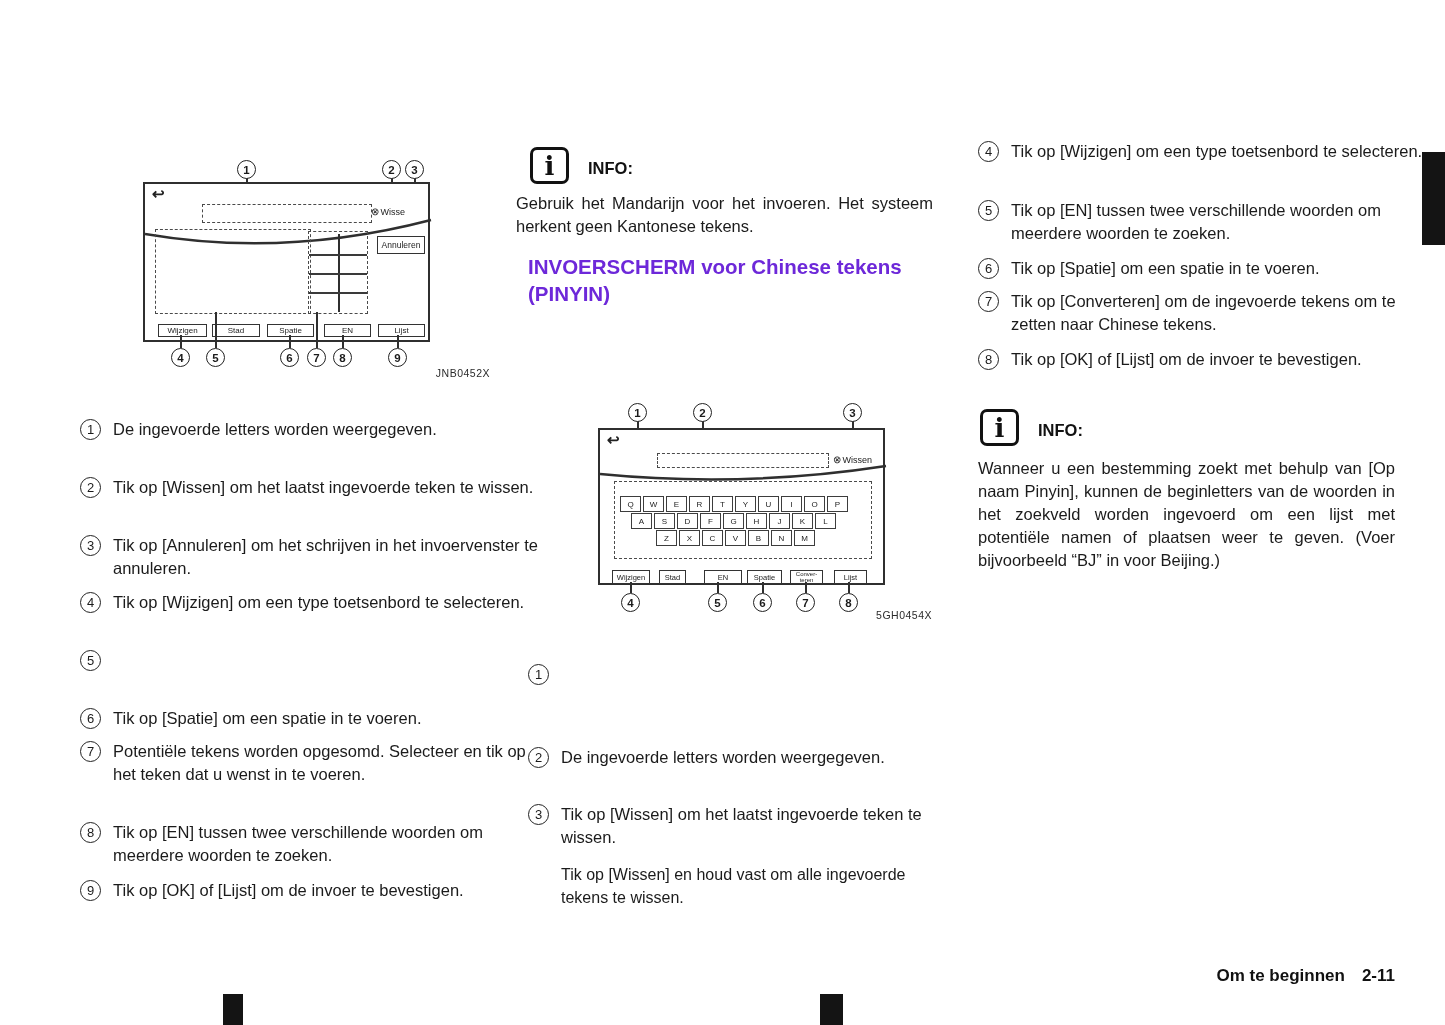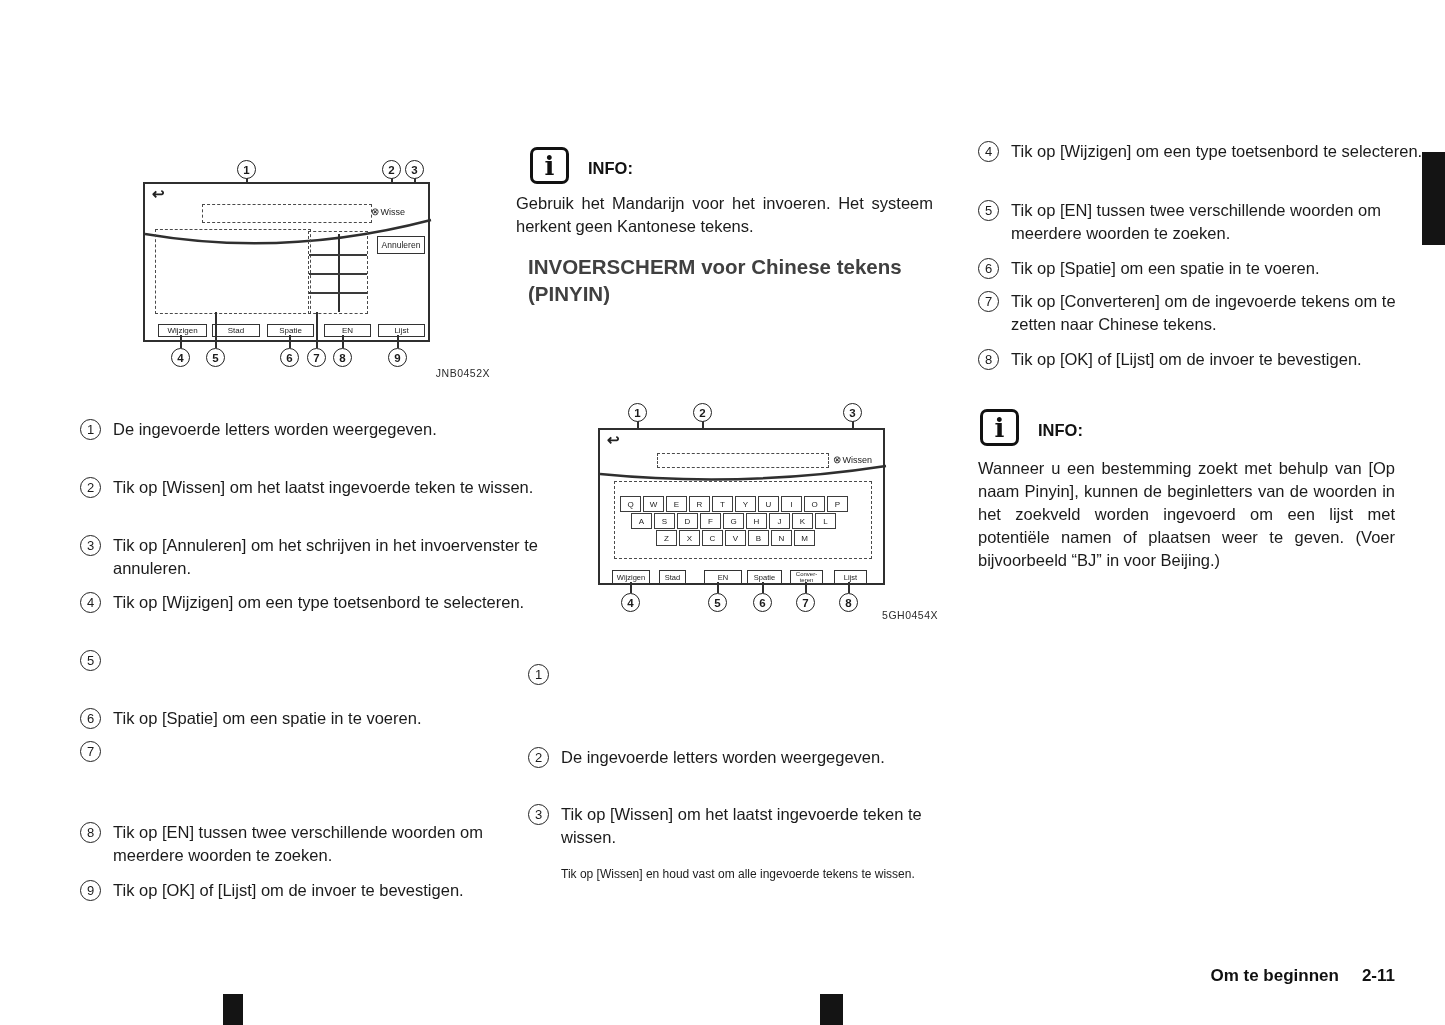--- a/index.html
+++ b/index.html
@@ -1,31 +1,31 @@
 <!DOCTYPE html>
 <html><head>
 <meta charset="utf-8">
 <style>
   html,body{margin:0;padding:0;background:#fff;}
   .page{position:relative;width:1445px;height:1025px;background:#ffffff;overflow:hidden;
         font-family:"Liberation Sans",sans-serif;color:#1b1b1b;}
   
   .para{position:absolute;font-size:16.5px;line-height:23px;text-align:justify;color:#1b1b1b;}
-  .heading{position:absolute;font-size:20.5px;line-height:27px;font-weight:bold;color:#404040;}
+  .heading{position:absolute;font-size:20.5px;line-height:27px;font-weight:bold;color:#6d28d9;}
   .item{position:absolute;padding-left:33px;font-size:16.5px;line-height:23px;text-align:left;}
-  .note{position:absolute;font-size:12px;line-height:23px;text-align:left;}
+  .note{position:absolute;font-size:16px;line-height:23px;text-align:left;}
   .co{position:absolute;box-sizing:border-box;border:1.6px solid #222;border-radius:50%;
       display:flex;align-items:center;justify-content:center;background:#fff;color:#1b1b1b;}
   .co.lg{width:21px;height:21px;font-size:13px;left:0;top:1px;}
   .co.sm{width:19px;height:19px;font-size:11.5px;font-weight:bold;z-index:5;}
   .infolabel{position:absolute;font-size:16.5px;font-weight:bold;color:#111;}
   .infoicon{position:absolute;box-sizing:border-box;border:3px solid #111;border-radius:7px;
             width:39px;height:37px;display:flex;align-items:center;justify-content:center;background:#fff;}
   .infoicon span{font-family:"DejaVu Serif",serif;font-weight:bold;font-size:26px;line-height:1;color:#111;}
-  .footer{position:absolute;right:50px;top:966px;display:flex;gap:23px;font-size:17px;font-weight:bold;color:#111;}
+  .footer{position:absolute;right:50px;top:966px;display:flex;gap:17px;font-size:17px;font-weight:bold;color:#111;}
   
   .diagram{position:absolute;}
   .frame{position:absolute;box-sizing:border-box;border:2.2px solid #2f2f2f;background:#fff;}
   .curve{position:absolute;left:0;top:0;pointer-events:none;}
   .dash{position:absolute;box-sizing:border-box;border:1.5px dashed #4a4a4a;}
   .vline{position:absolute;width:1.5px;background:#2f2f2f;}
   .hline{position:absolute;height:1.5px;background:#3a3a3a;}
   .btn{position:absolute;box-sizing:border-box;border:1.5px solid #333;display:flex;
        align-items:center;justify-content:center;font-size:8px;color:#222;background:#fff;white-space:nowrap;}
   .btn2{flex-direction:column;font-size:6px;line-height:6.5px;}
@@ -104,21 +104,21 @@
     <span class="co lg">4</span>
     <span>Tik op [Wijzigen] om een type toetsenbord te selecteren.</span></div>
   <div class="item" style="left:80px;top:649px;width:425px">
     <span class="co lg">5</span>
     </div>
   <div class="item" style="left:80px;top:707px;width:425px">
     <span class="co lg">6</span>
     <span>Tik op [Spatie] om een spatie in te voeren.</span></div>
   <div class="item" style="left:80px;top:740px;width:425px">
     <span class="co lg">7</span>
-    </div>
+    <span>Potentiële tekens worden opgesomd. Selecteer en tik op het teken dat u wenst in te voeren.</span></div>
   <div class="item" style="left:80px;top:821px;width:425px">
     <span class="co lg">8</span>
     <span>Tik op [EN] tussen twee verschillende woorden om meerdere woorden te zoeken.</span></div>
   <div class="item" style="left:80px;top:879px;width:425px">
     <span class="co lg">9</span>
     <span>Tik op [OK] of [Lijst] om de invoer te bevestigen.</span></div>
 
   <div class="infoicon" style="left:530px;top:147px">
     <span>i</span>
     </div>
@@ -186,21 +186,21 @@
     <div class="vline" style="left:35px;top:179px;height:11px"></div>
     <div class="vline" style="left:122px;top:179px;height:11px"></div>
     <div class="vline" style="left:167px;top:179px;height:11px"></div>
     <div class="vline" style="left:210px;top:179px;height:11px"></div>
     <div class="vline" style="left:253px;top:179px;height:11px"></div>
     <span class="co sm" style="left:26px;top:190px">4</span>
     <span class="co sm" style="left:113px;top:190px">5</span>
     <span class="co sm" style="left:158px;top:190px">6</span>
     <span class="co sm" style="left:201px;top:190px">7</span>
     <span class="co sm" style="left:244px;top:190px">8</span>
-    <div class="code" style="top:206px;right:2px">5GH0454X</div>
+    <div class="code" style="top:206px;right:8px">5GH0454X</div>
   </div>
 
   <div class="item" style="left:528px;top:663px;width:420px">
     <span class="co lg">1</span>
     </div>
   <div class="item" style="left:528px;top:746px;width:420px">
     <span class="co lg">2</span>
     <span>De ingevoerde letters worden weergegeven.</span></div>
   <div class="item" style="left:528px;top:803px;width:420px">
     <span class="co lg">3</span>

